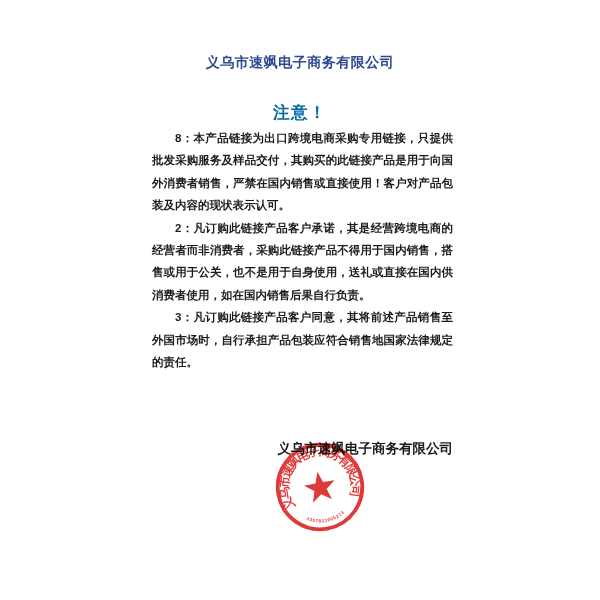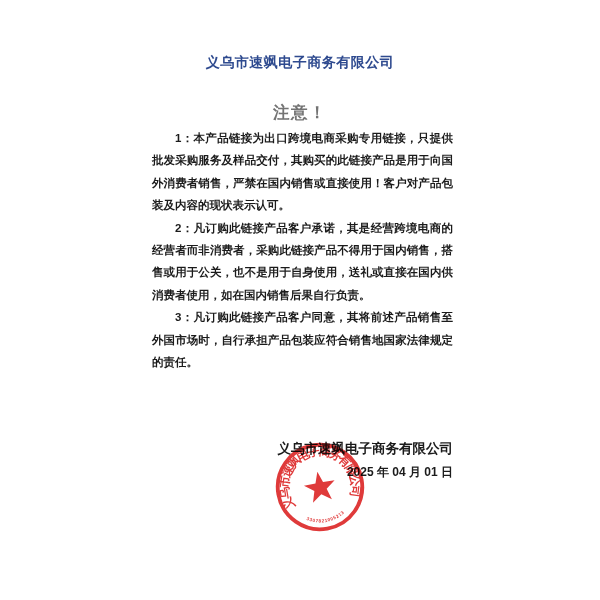--- a/index.html
+++ b/index.html
@@ -39,21 +39,21 @@
   }
   .doc-notice {
     position: absolute;
     left: 0;
     top: 102px;
     width: 600px;
     text-align: center;
     font-size: 16.5px;
     font-weight: 700;
     letter-spacing: 1.5px;
-    color: #737373;
+    color: #0369a1;
   }
   .body-col {
     position: absolute;
     left: 152px;
     top: 127px;
     width: 301px;
   }
   .para {
     margin: 0;
     font-size: 11.5px;
@@ -103,28 +103,27 @@
 <body>
 
 <div id="page">
 
   <div class="doc-title">义乌市速飒电子商务有限公司</div>
 
 
   <div class="doc-notice">注意！</div>
 
   <div class="body-col">
-    <p class="para">1：本产品链接为出口跨境电商采购专用链接，只提供批发采购服务及样品交付，其购买的此链接产品是用于向国外消费者销售，严禁在国内销售或直接使用！客户对产品包装及内容的现状表示认可。</p>
+    <p class="para">8：本产品链接为出口跨境电商采购专用链接，只提供批发采购服务及样品交付，其购买的此链接产品是用于向国外消费者销售，严禁在国内销售或直接使用！客户对产品包装及内容的现状表示认可。</p>
     <p class="para">2：凡订购此链接产品客户承诺，其是经营跨境电商的经营者而非消费者，采购此链接产品不得用于国内销售，搭售或用于公关，也不是用于自身使用，送礼或直接在国内供消费者使用，如在国内销售后果自行负责。</p>
     <p class="para">3：凡订购此链接产品客户同意，其将前述产品销售至外国市场时，自行承担产品包装应符合销售地国家法律规定的责任。</p>
   </div>
 
   <div class="signature">
     <p class="sig-company">义乌市速飒电子商务有限公司</p>
-    <p class="sig-date">2025 年 04 月 01 日</p>
   </div>
 
   <svg class="seal" viewBox="0 0 100 100" xmlns="http://www.w3.org/2000/svg">
     <circle cx="50" cy="50" r="44" fill="none" stroke="#dd2b2b" stroke-width="4"></circle>
     <path id="sealRingArc" d="M 23,68.9 A 33,33 0 1 1 77,68.9" fill="none"></path>
     <text font-size="12.5" font-weight="bold" fill="#dd2b2b" font-family="Liberation Sans, sans-serif">
       <textPath href="#sealRingArc" startOffset="50%" text-anchor="middle" textLength="136" lengthAdjust="spacing">义乌市速飒电子商务有限公司</textPath>
     </text>
     <polygon points="50,34 54,45.5 66.2,45.7 56.5,53.1 60,64.8 50,57.8 40,64.8 43.5,53.1 33.8,45.7 46,45.5" fill="#dd2b2b"></polygon>
     <path id="sealSerialArc" d="M 28.8,80.3 A 37,37 0 0 0 71.2,80.3" fill="none"></path>

